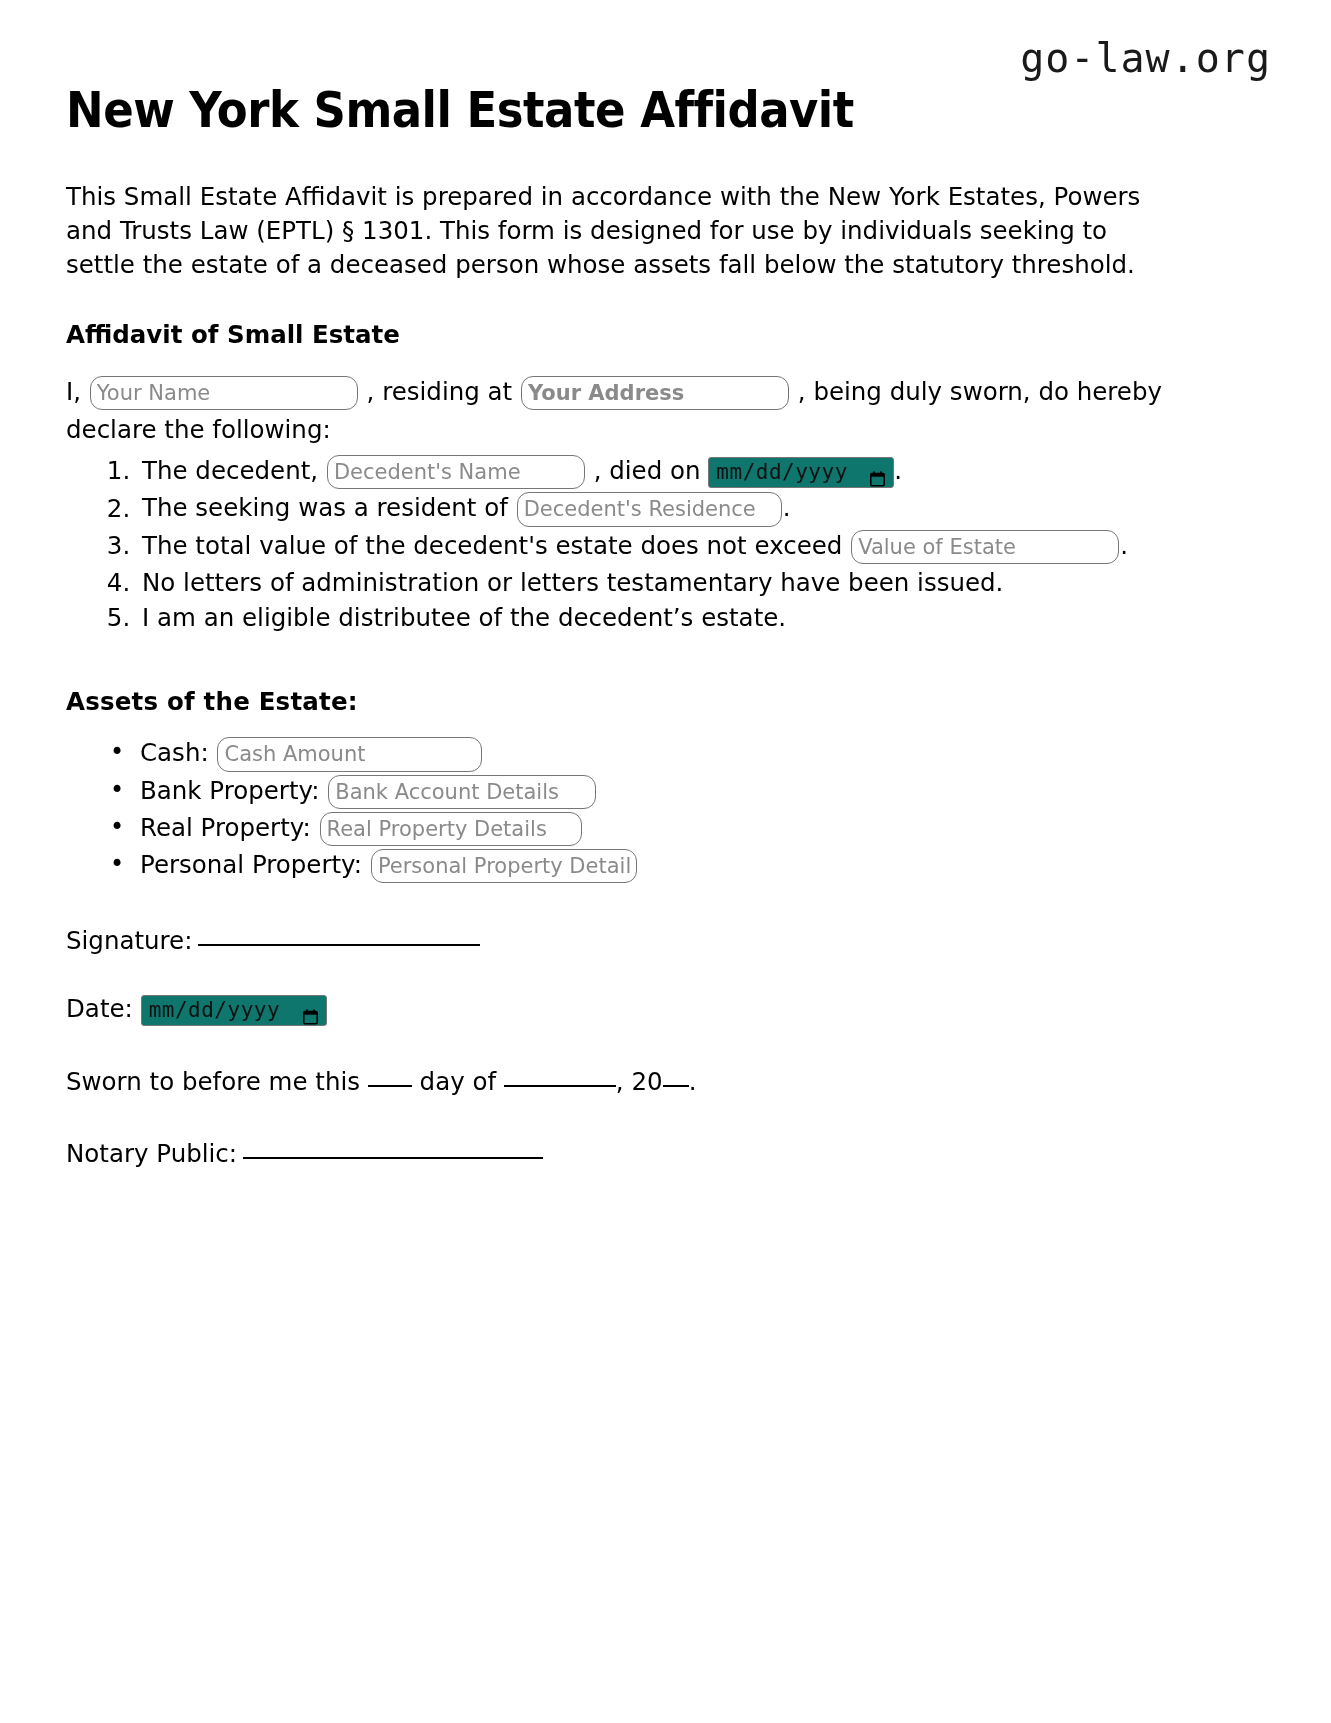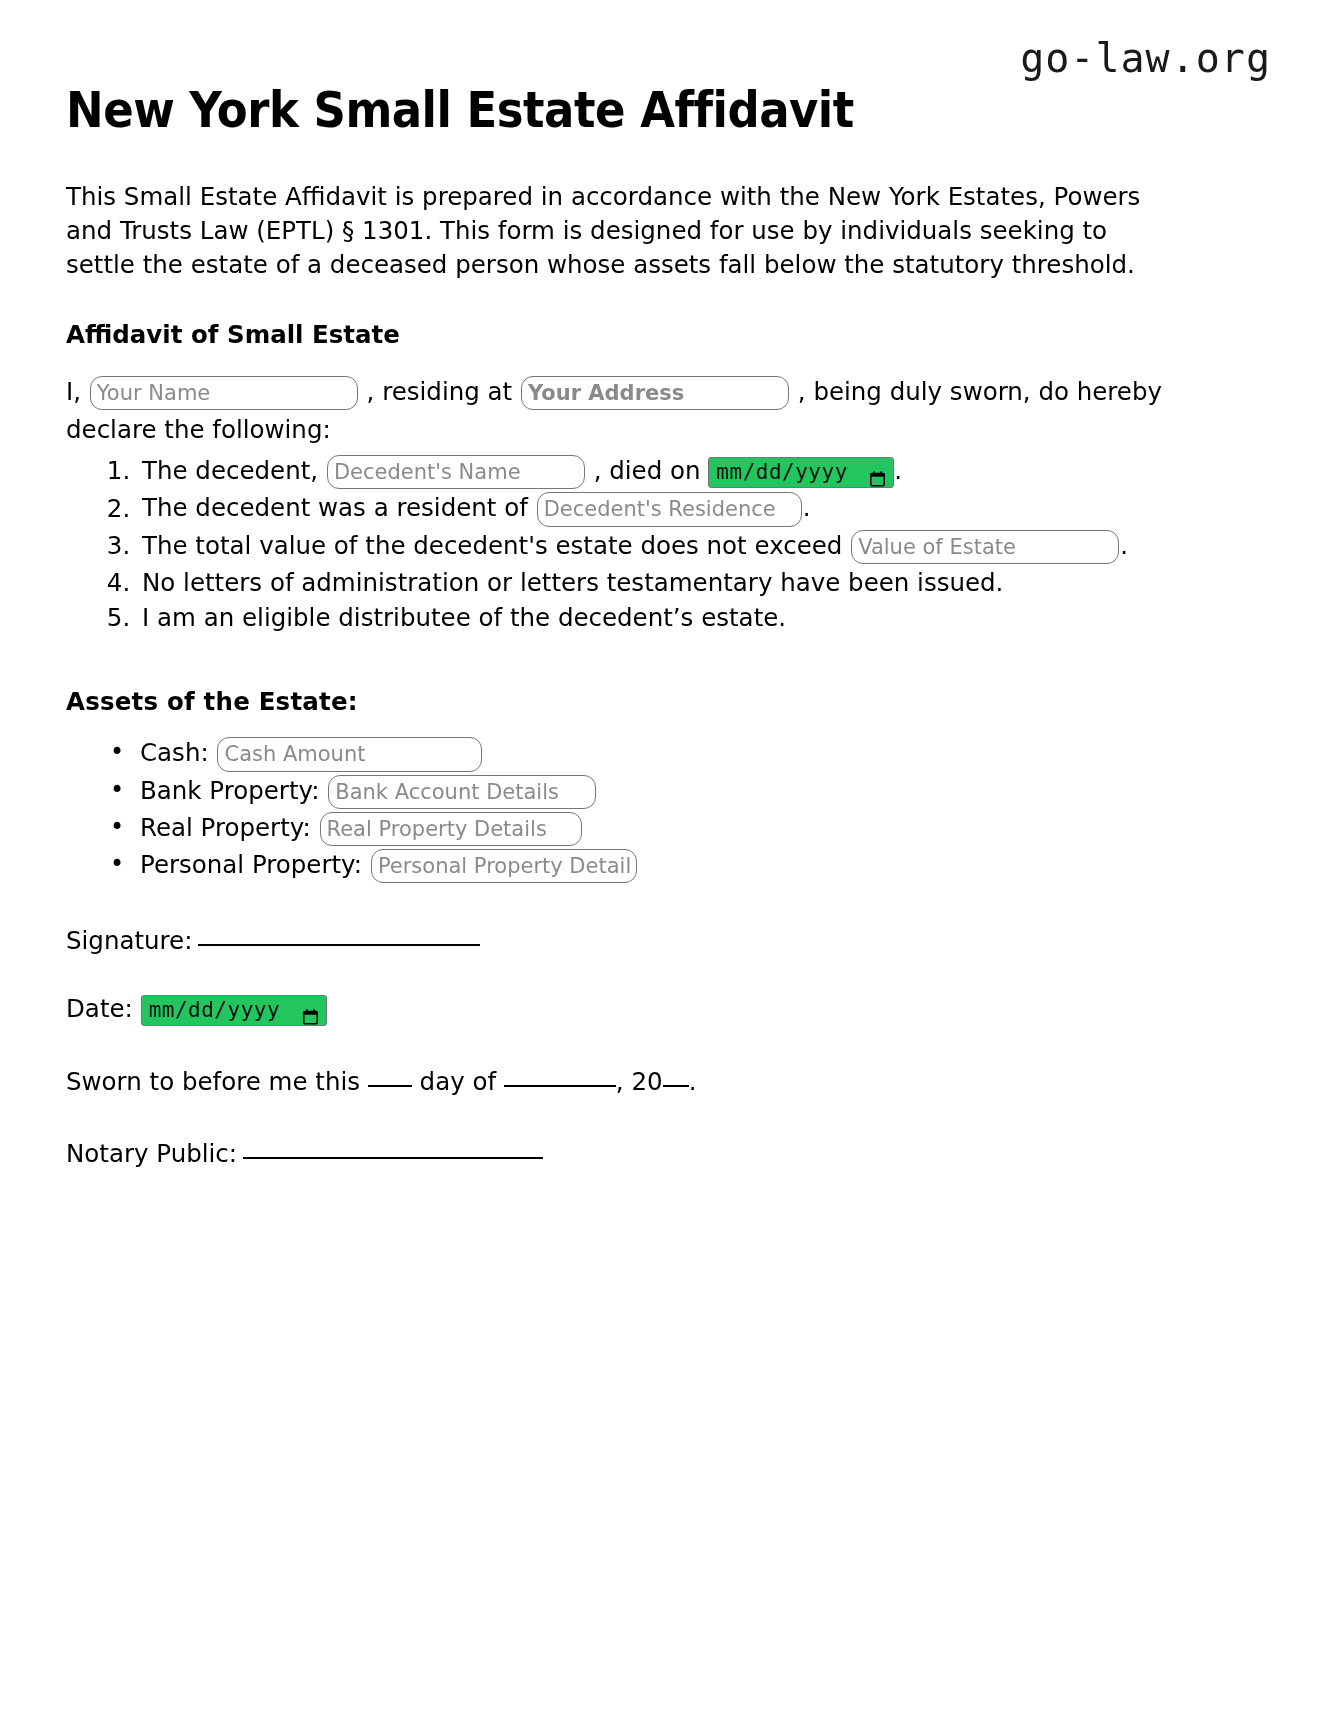--- a/index.html
+++ b/index.html
@@ -105,21 +105,21 @@
   .w-real      { width: 262px; }
   .w-personal  { width: 266px; }
 
   
   .date-input {
     display: inline-flex;
     align-items: center;
     justify-content: space-between;
     border: 1px solid #767676;
     border-radius: 3px;
-    background: #22c55e;
+    background: #0f766e;
     padding: 2px 8px 2px 7px;
     vertical-align: middle;
     box-sizing: border-box;
     line-height: 1.2;
   }
   .date-input .dtext {
     font-family: "DejaVu Sans Mono", "Liberation Mono", monospace;
     font-size: 21px;
     color: #111;
     letter-spacing: 0.5px;
@@ -226,21 +226,21 @@
           <svg width="15" height="16" viewBox="0 0 15 16" xmlns="http://www.w3.org/2000/svg">
             <rect x="0.8" y="2.5" width="13.4" height="12.2" rx="1.2" fill="none" stroke="#000" stroke-width="1.5"></rect>
             <rect x="0.8" y="2.5" width="13.4" height="3.2" fill="#000"></rect>
             <rect x="3.2" y="0.4" width="1.7" height="3.2" fill="#000"></rect>
             <rect x="10.1" y="0.4" width="1.7" height="3.2" fill="#000"></rect>
           </svg>
         </span>
       </span><span>.</span>
     </li>
     <li>
-      <span>The decedent was a resident of</span>
+      <span>The seeking was a resident of</span>
       <input class="field w-residence" type="text" placeholder="Decedent's Residence" style=""><span>.</span>
     </li>
     <li>
       <span>The total value of the decedent's estate does not exceed</span>
       <input class="field w-value" type="text" placeholder="Value of Estate" style=""><span>.</span>
     </li>
     <li>No letters of administration or letters testamentary have been issued.</li>
     <li>I am an eligible distributee of the decedent’s estate.</li>
   </ol>
 

